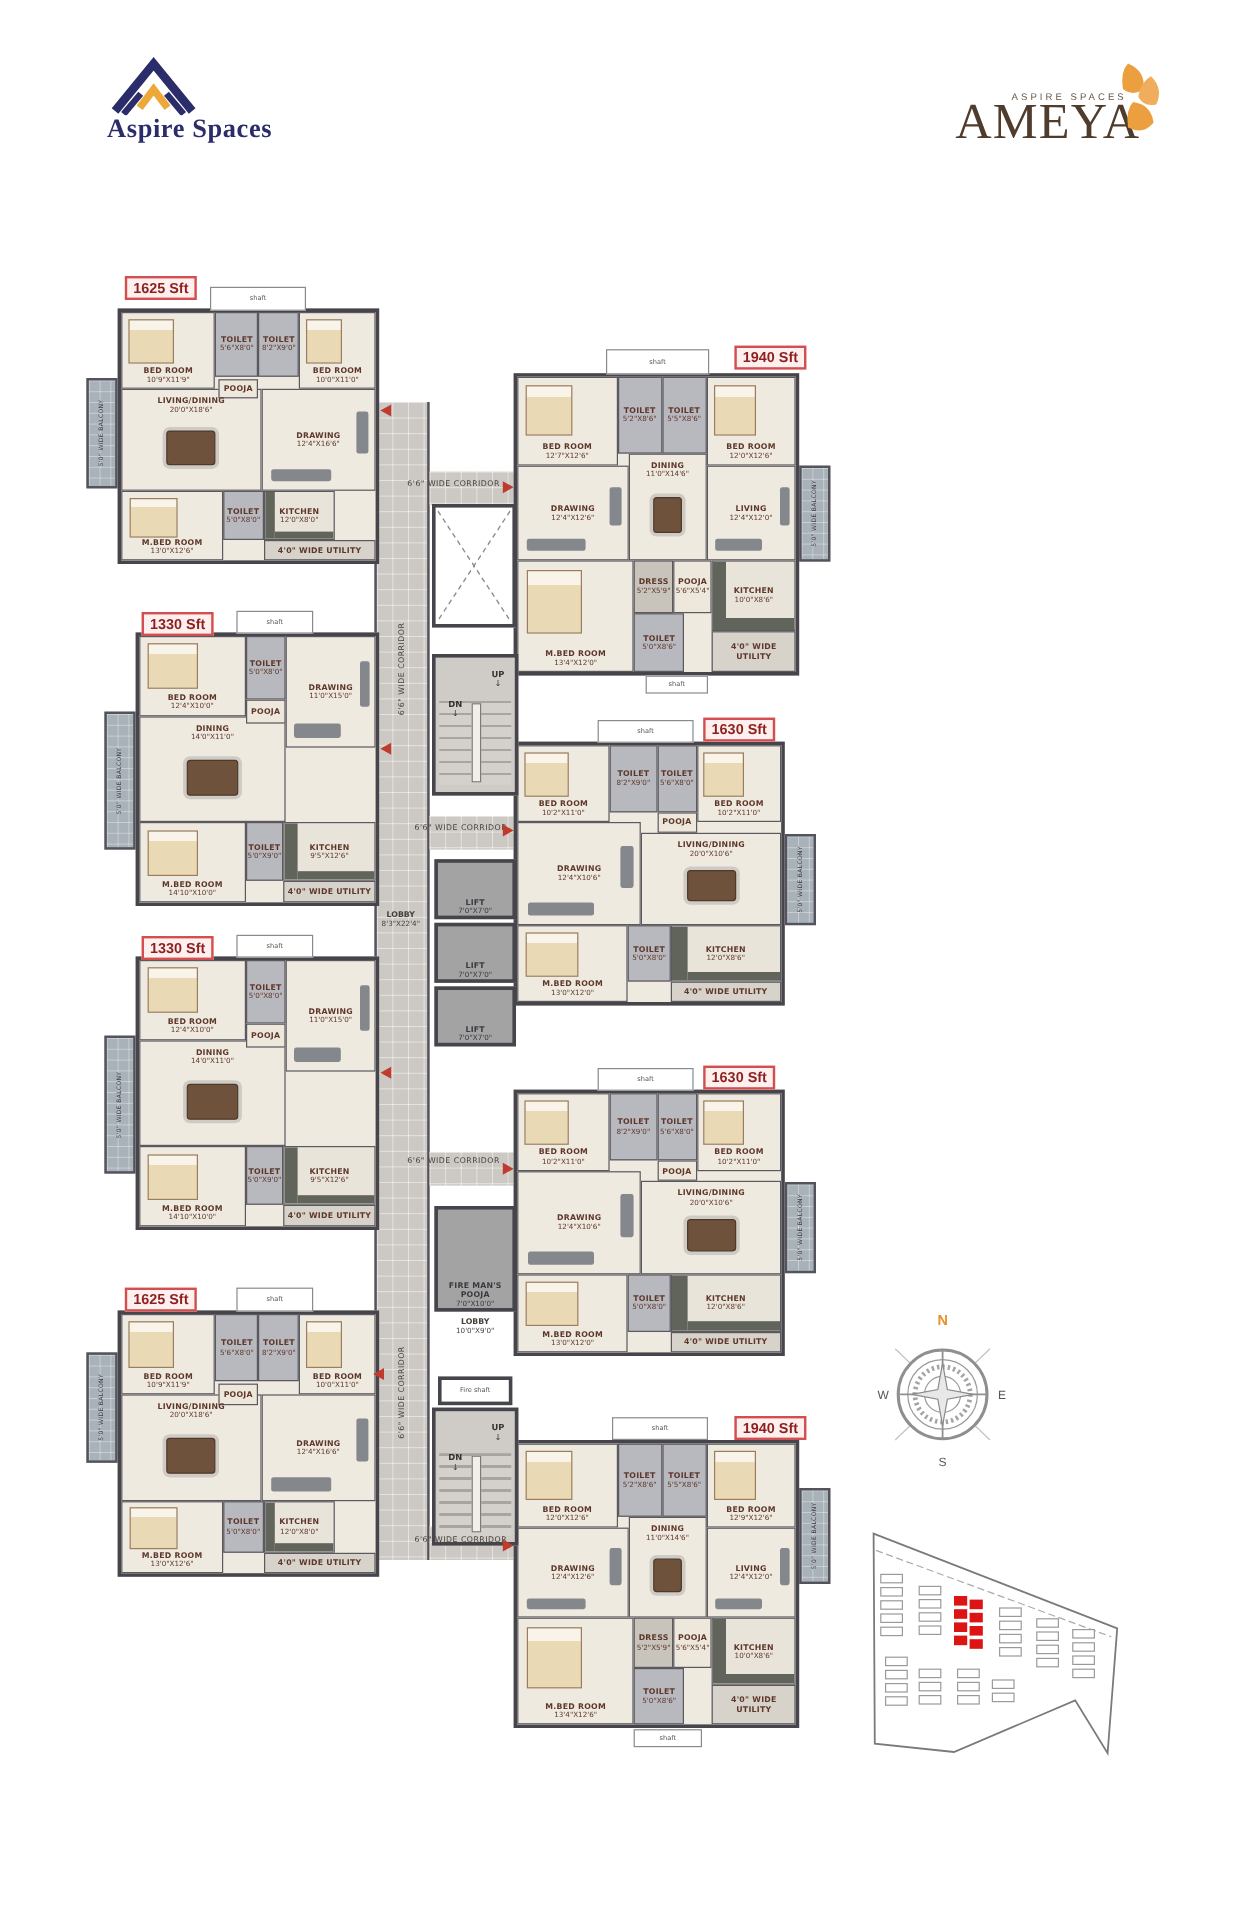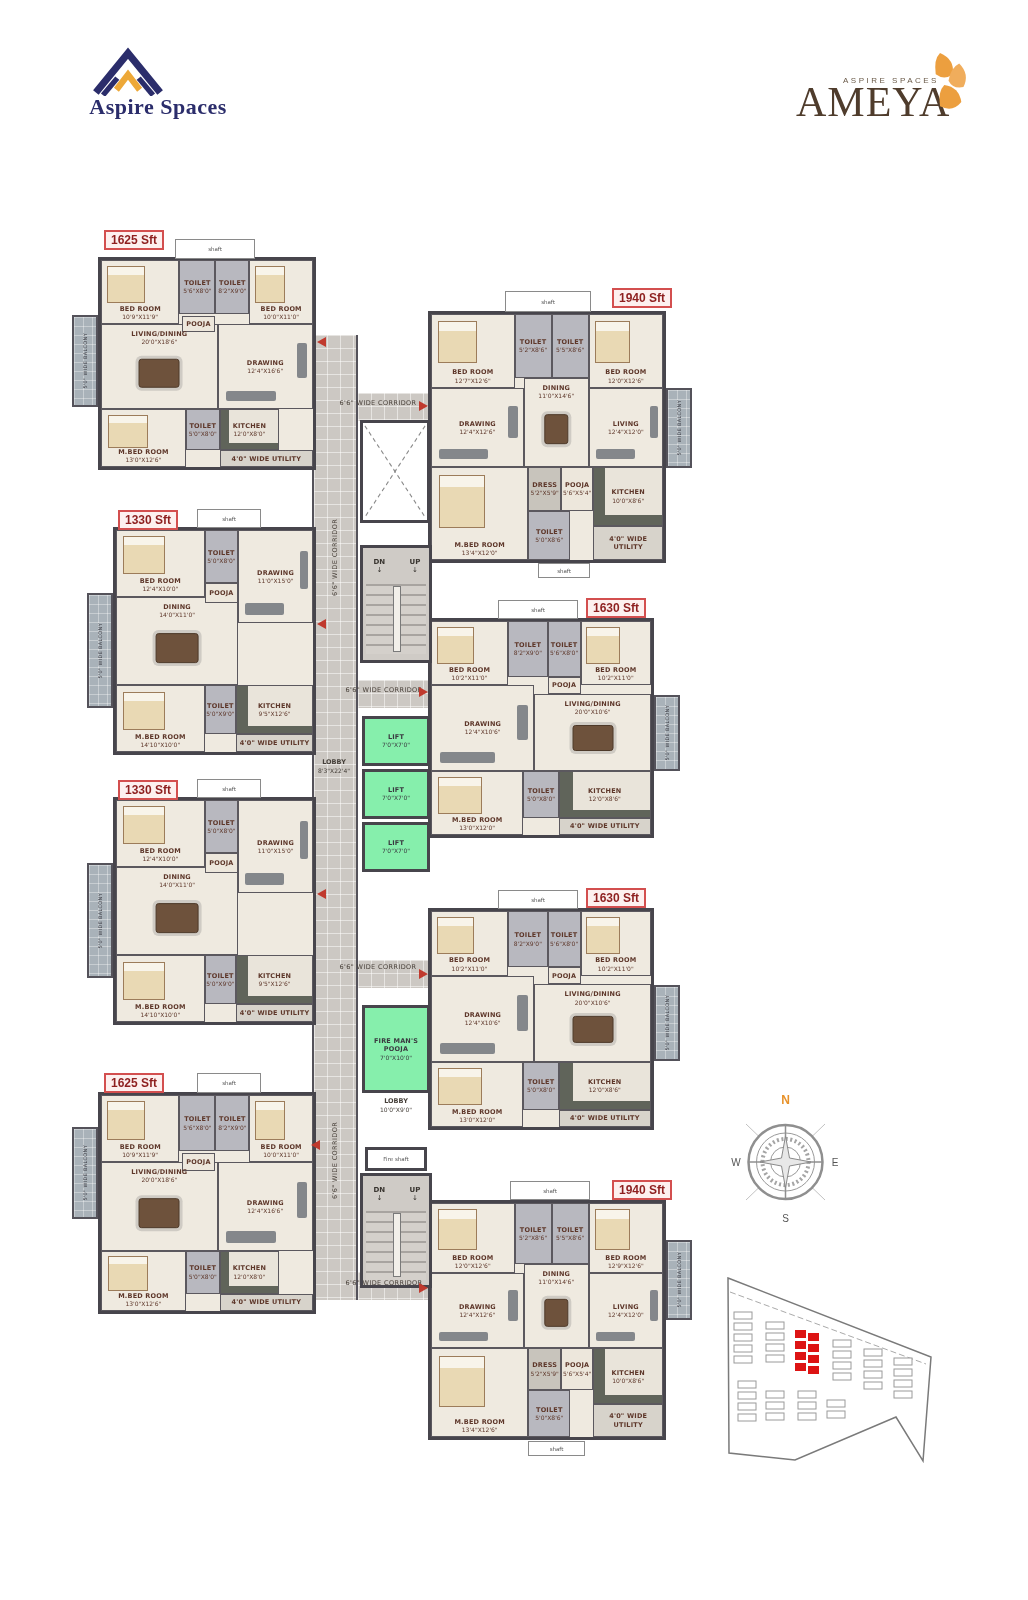--- a/index.html
+++ b/index.html
@@ -61,30 +61,30 @@
        background-size:13px 13px;}
   .corridor{border-left:2px solid #54525a;border-right:2px solid #54525a;box-sizing:border-box;}
   .corrlabel{position:absolute;font:6.5px "DejaVu Sans",sans-serif;color:#473f38;
        letter-spacing:.4px;z-index:6;white-space:nowrap;text-align:center;}
   .corrlabel.vert{writing-mode:vertical-rl;transform:rotate(180deg);}
   .corelbl{position:absolute;z-index:6;text-align:center;color:#46403a;
        font:700 6.5px "DejaVu Sans",sans-serif;line-height:1.4;}
   .corelbl .rdims{color:#46403a;}
   .corebox{position:absolute;border:3px solid #47454c;box-sizing:border-box;z-index:5;
        display:flex;flex-direction:column;align-items:center;justify-content:center;text-align:center;}
-  .lift{background:#86efac;}
+  .lift{background:#a3a3a3;justify-content:flex-end;}
   .lift .rlabel,.lift .rdims{color:#3a3a40;}
   .openshaft{background:#fff;padding:0;}
   .openshaft svg{width:100%;height:100%;display:block;}
   .stairs{background:#cfcbc6;}
   .steps{position:absolute;left:5%;right:5%;top:32%;bottom:5%;
        background:repeating-linear-gradient(180deg,#a8a4a0 0 2px,#d4d0cb 2px 10px);}
   .stairdiv{position:absolute;left:45%;top:34%;bottom:7%;width:10%;background:#f2efe9;border:1px solid #7a7a7a;}
   .dn,.up{position:absolute;top:9%;font:700 7px "DejaVu Sans",sans-serif;color:#38342f;z-index:7;}
-  .dn{left:16%;} .up{right:13%;}
+  .dn{left:16%;margin-top:25px;} .up{right:13%;}
   .dn::after,.up::after{content:"↓";display:block;text-align:center;font-weight:400;}
   .up::after{content:"↓";}
   .fireshaft{background:#fff;font:5.5px "DejaVu Sans",sans-serif;color:#555;}
   .marker{position:absolute;width:0;height:0;border-top:5px solid transparent;
        border-bottom:5px solid transparent;z-index:31;}
   .marker.r{border-left:9px solid #c03a2e;}
   .marker.l{border-right:9px solid #c03a2e;}
 
   
   .compass{position:absolute;left:728px;top:1086px;z-index:2;}

